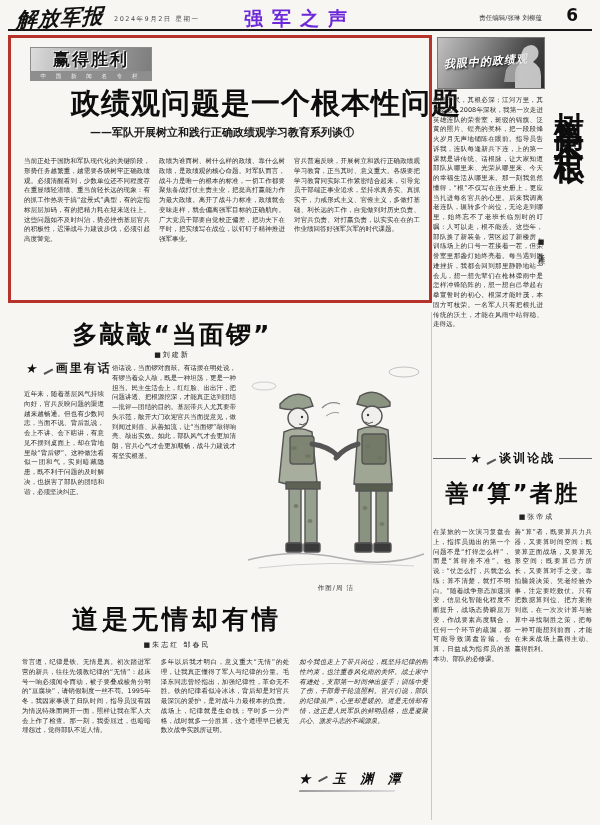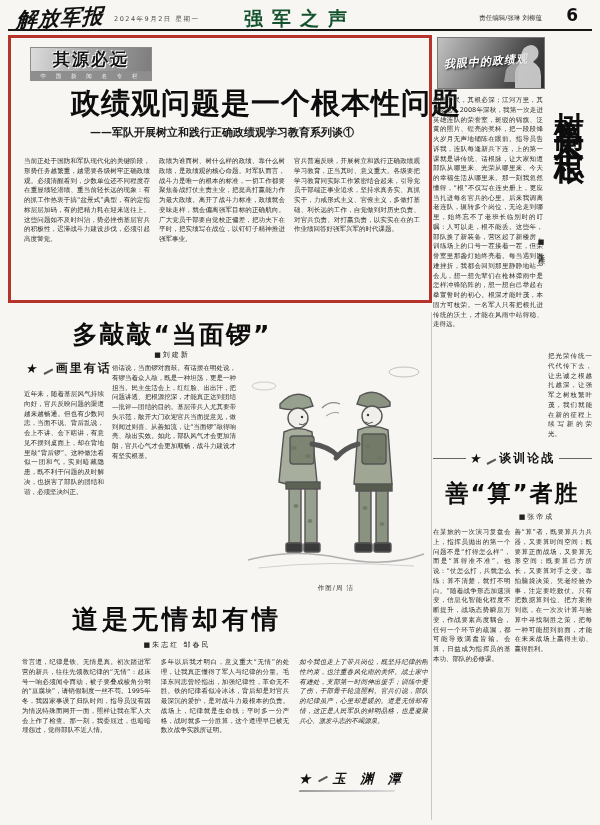--- a/index.html
+++ b/index.html
@@ -11,21 +11,21 @@
   }
   .abs { position:absolute; }
 
   
   .masthead {
     font-family:"DejaVu Serif", serif; font-weight:bold; font-style:italic;
     font-size:21px; letter-spacing:1px; transform:rotate(-3deg) skewX(-6deg);
     color:#111;
   }
   .dateline { font-size:6.5px; color:#4a4a4a; letter-spacing:1.5px; }
-  .section-title { font-size:19px; font-weight:900; letter-spacing:9px; text-align:center; color:#14532d; }
+  .section-title { font-size:19px; font-weight:900; letter-spacing:9px; text-align:center; color:#6d28d9; }
   .editors { font-size:6.5px; color:#333;margin-left:16px; }
   .pageno { font-size:17px; font-weight:900; color:#111; }
   .header-rule { height:2px; background:#181818; }
 
   
   .hl-box { border:3.5px solid #b5332a; z-index:60; pointer-events:none; }
 
   
   .banner-main {
     height:25px; background:linear-gradient(100deg,#dcdcdc 0%,#a9a9a9 45%,#7d7d7d 100%);
@@ -94,21 +94,21 @@
   <div class="abs dateline" style="left:114px; top:15px;">2024年9月2日 星期一</div>
   <div class="abs section-title" style="left:150px; right:150px; top:6px;">强军之声</div>
   <div class="abs editors" style="right:58px; top:14px;">责任编辑/张琳 刘柳蕴</div>
   <div class="abs pageno" style="right:22px; top:5px;">6</div>
   <div class="abs header-rule" style="left:8px; right:8px; top:29px;"></div>
 
   <div class="abs hl-box" style="left:8px; top:35px; width:424px; height:268px;"></div>
 
   <div class="abs" style="left:30px; top:47px; width:122px;">
     <div class="banner-main">
-      <span>其源必远</span>
+      <span>赢得胜利</span>
     </div>
     <div class="banner-strip">
       <span>中 国 新 闻 名 专 栏</span>
     </div>
   </div>
 
   <div class="abs hl-main" style="left:22px; top:84px; width:400px;">政绩观问题是一个根本性问题</div>
   <div class="abs subhead" style="left:22px; top:125px; width:400px;">——军队开展树立和践行正确政绩观学习教育系列谈①</div>
 
   <div class="abs cols" style="left:24px; top:157px; width:396px; height:140px; gap:9px;">
@@ -123,21 +123,20 @@
       <path d="M28 8 q8 -6 13 0 q3 5 0 10 l-4 4 q8 4 8 14 l0 12 l-26 0 l0 -14 q0 -8 7 -12 q-3 -6 2 -14z" fill="#dcdcdc" opacity="0.85"></path>
       <path d="M10 30 q6 -10 14 -8 l-2 20 l-14 0z" fill="#bfbfbf" opacity="0.7"></path>
     </svg>
   </div>
 
   <div class="abs tiny" style="left:433px; top:96px; width:110px; height:348px;">树高千尺，其根必深；江河万里，其源必远。2008年深秋，我第一次走进英雄连队的荣誉室，斑驳的锦旗、泛黄的照片、锃亮的奖杯，把一段段烽火岁月无声地铺陈在眼前。指导员告诉我，连队每逢新兵下连，上的第一课就是讲传统、话根脉，让大家知道部队从哪里来、光荣从哪里来、今天的幸福生活从哪里来。那一刻我忽然懂得，“根”不仅写在连史册上，更应当扎进每名官兵的心里。后来我调离老连队，辗转多个岗位，无论走到哪里，始终忘不了老班长临别时的叮嘱：人可以走，根不能丢。这些年，部队换了新装备，营区起了新楼房，训练场上的口号一茬接着一茬，但荣誉室里那盏灯始终亮着。每当遇到困难挫折，我都会回到那里静静地站一会儿，想一想先辈们在枪林弹雨中是怎样冲锋陷阵的，想一想自己举起右拳宣誓时的初心。根深才能叶茂，本固方可枝荣。一名军人只有把根扎进传统的沃土，才能在风雨中站得稳、走得远。</div>
 
   <div class="abs vert-headline" style="left:548px; top:88px; height:258px;">树高千尺不忘根</div>
   <div class="abs vert-byline" style="left:536px; top:238px; height:60px;">■张天栋</div>
 
-  <div class="abs tiny" style="left:548px; top:352px; width:44px; height:90px;">把光荣传统一代代传下去，让忠诚之根越扎越深，让强军之树枝繁叶茂，我们就能在新的征程上续写新的荣光。</div>
 
   <div class="abs star-label" style="left:433px; top:450px; width:159px;">
     <div class="label-line"></div>
     <span class="star">★</span>
     <span class="swoosh"></span>
     <span class="txt">谈训论战</span>
     <div class="label-line"></div>
   </div>
 
   <div class="abs hl-battle" style="left:433px; top:478px; width:159px;">善“算”者胜</div>

